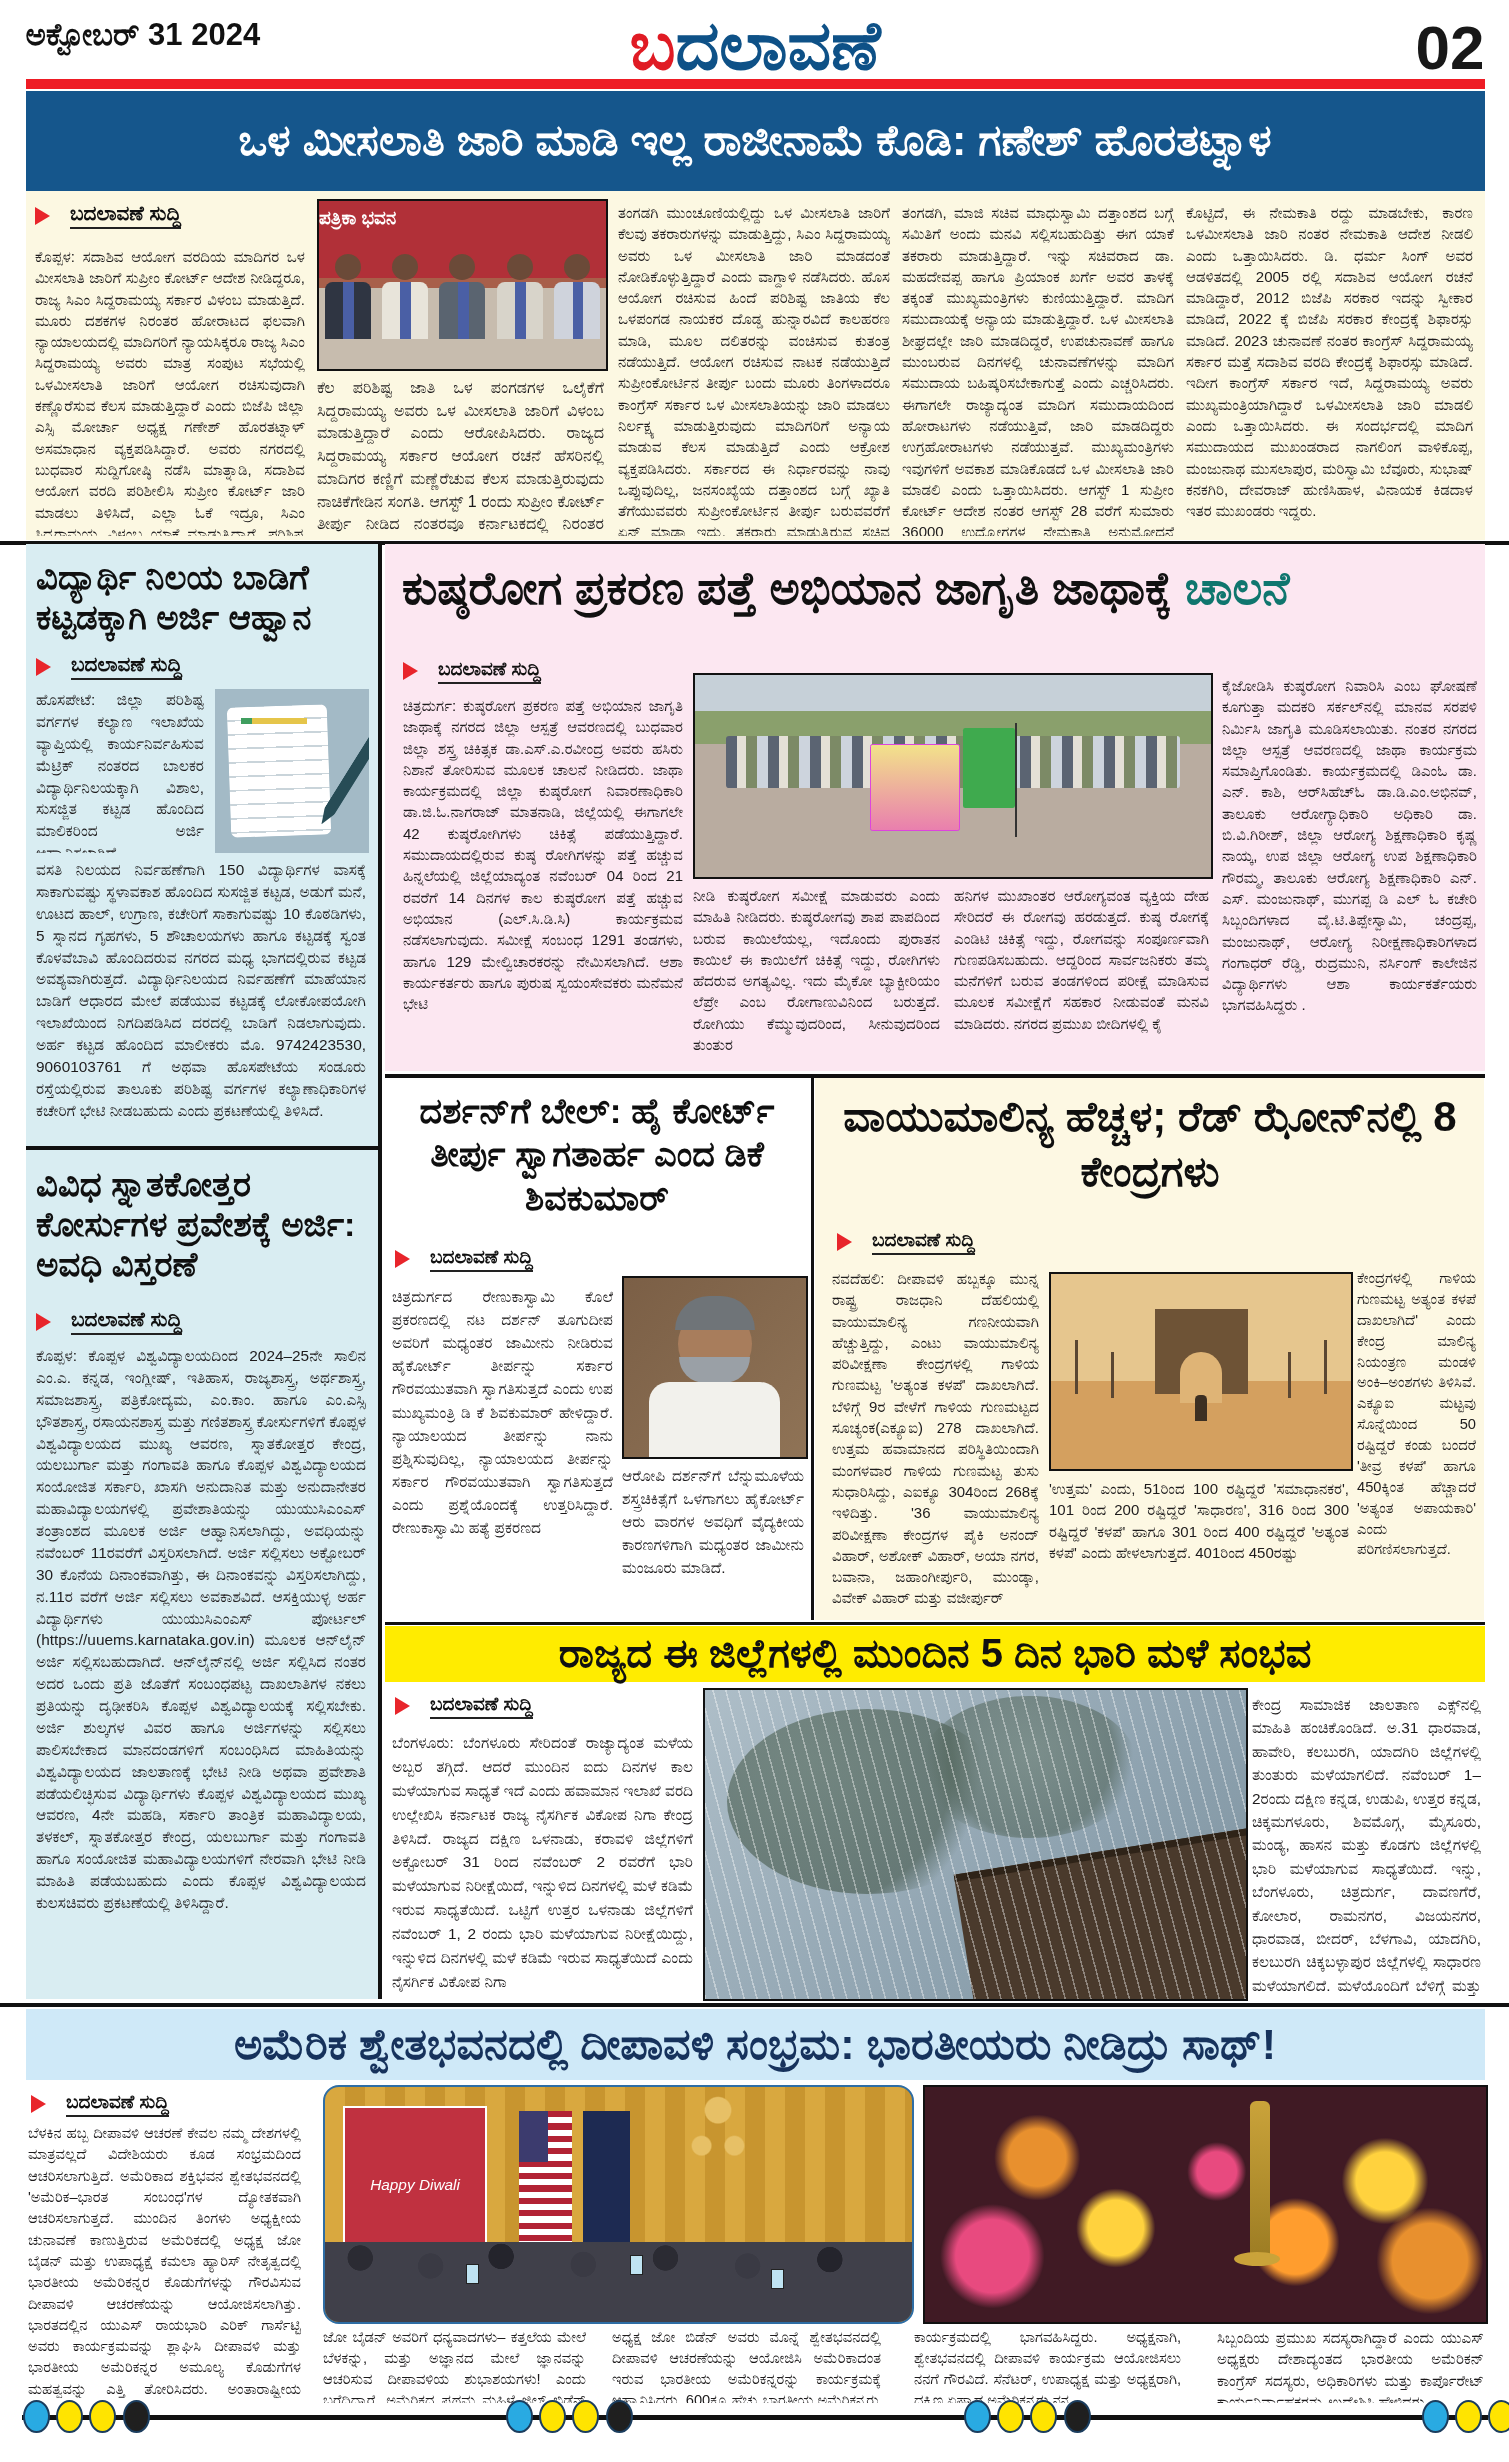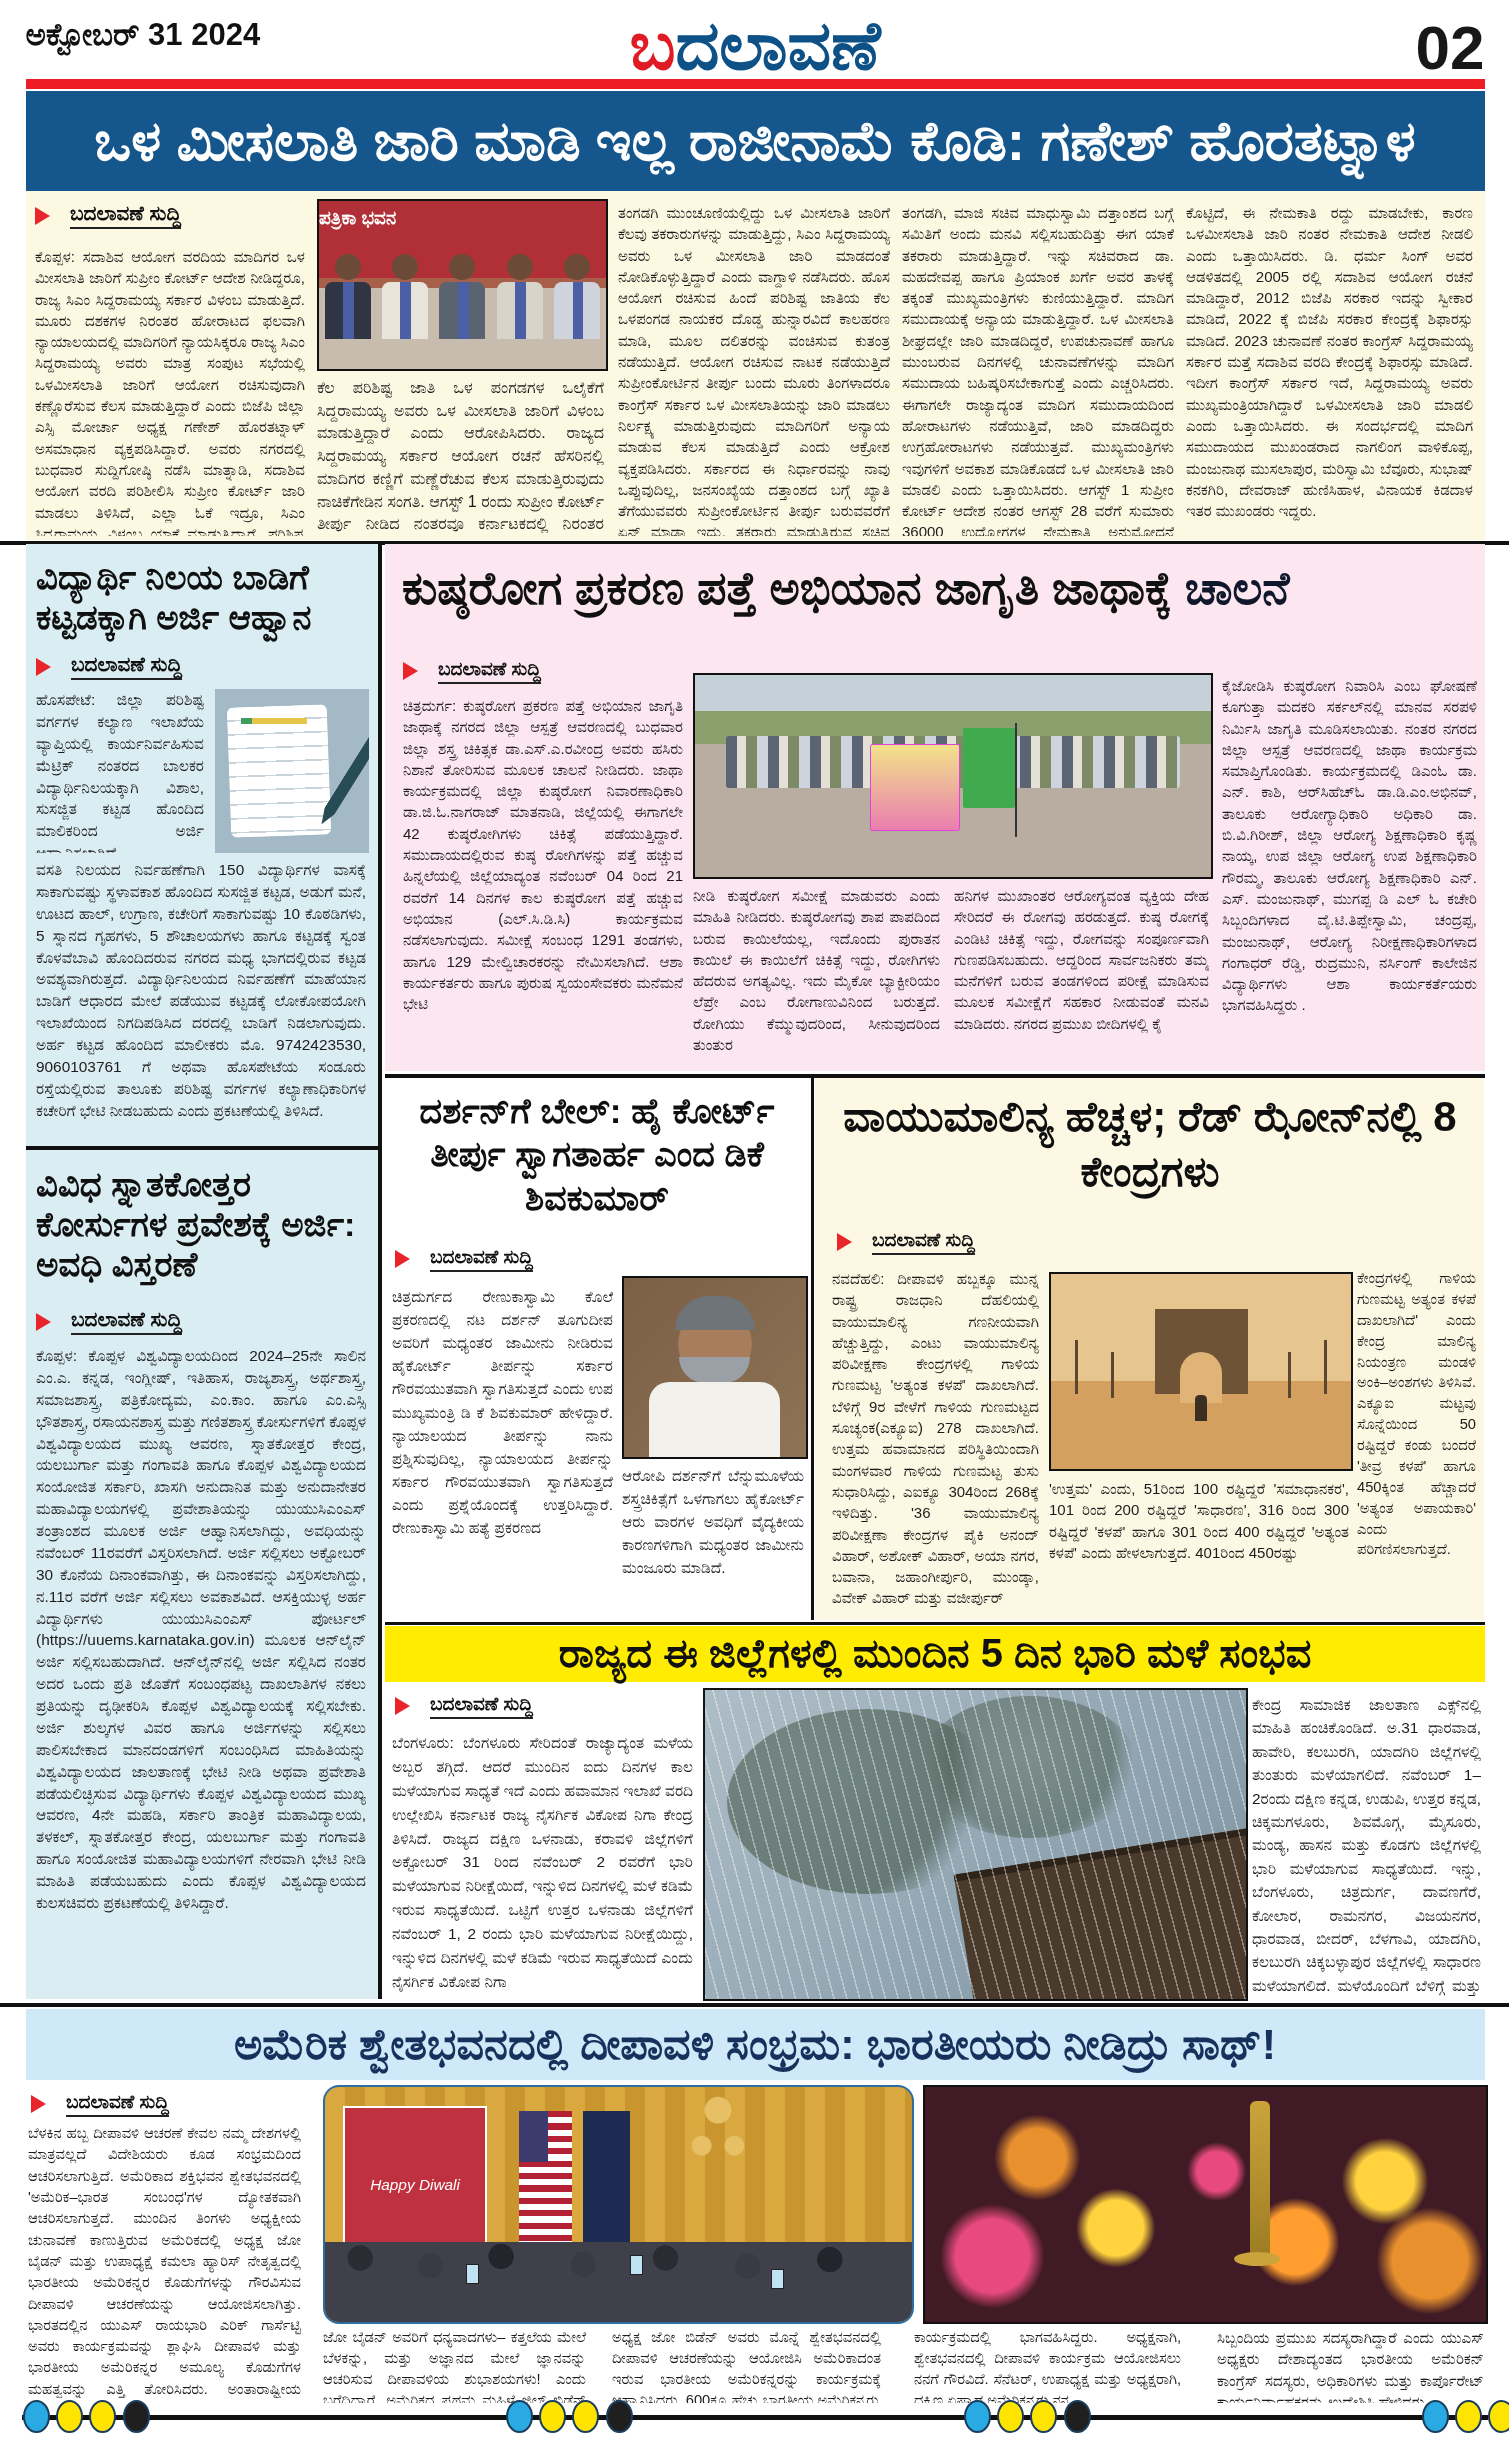--- a/index.html
+++ b/index.html
@@ -13,31 +13,31 @@
   .tri{width:0;height:0;border-left:15.4px solid #e8252b;border-top:9.3px solid transparent;border-bottom:9.3px solid transparent;}
   .byl-label{font-weight:bold;font-size:20px;color:#111;border-bottom:2.3px solid #222;padding-bottom:2.3px;}
   .photo{position:absolute;border:2.3px solid #111;overflow:hidden;background:#bbb;}
   
   #date-label{left:25.5px;top:17px;font-size:31px;}
   #masthead{left:50%;top:6.2px;transform:translateX(-50%);font-size:68px;font-weight:bold;color:#0e5187;white-space:nowrap;}
   #masthead .m-first{color:#e01b24;}
   #page-number{right:25.5px;top:12.4px;font-size:62px;font-weight:bold;color:#181818;}
   #red-bar{left:25.5px;top:79px;width:1459px;height:10px;background:#ee1c25;}
   #lead-banner{left:25.5px;top:91px;width:1459px;height:100px;background:#15568c;display:flex;align-items:center;justify-content:center;}
-  #lead-banner .t{color:#fff;font-size:55px;font-weight:bold;white-space:nowrap;}
+  #lead-banner .t{color:#fff;font-size:43px;font-weight:bold;white-space:nowrap;}
   
   #lead-bg{left:25.5px;top:191px;width:1459px;height:349px;background:#fcf8e2;}
   
   #sidebarA{left:25.5px;top:544px;width:353px;height:602px;background:#d9edf2;}
   #sidebarB{left:25.5px;top:1150px;width:353px;height:849px;background:#d9edf2;}
   .side-head{position:absolute;font-weight:bold;color:#101010;font-size:34px;line-height:1.18;}
   
   #pink-bg{left:385px;top:544px;width:1100px;height:527px;background:#fce7f1;}
   #leprosy-head{left:402px;top:561px;width:1075px;font-size:46px;font-weight:bold;color:#111;white-space:nowrap;}
-  #leprosy-head .accent{color:#0f172a;}
+  #leprosy-head .accent{color:#0f766e;}
   
   #poll-bg{left:815px;top:1078px;width:669px;height:542px;background:#fdf8e3;}
   
   #rain-banner{left:385px;top:1626px;width:1100px;height:56px;background:#ffec00;display:flex;align-items:center;justify-content:center;}
   #rain-banner .t{font-size:40px;font-weight:bold;color:#111;white-space:nowrap;}
   
   #diwali-banner{left:25.5px;top:2009px;width:1459px;height:71px;background:#cfe9f8;display:flex;align-items:center;justify-content:center;}
   #diwali-banner .t{font-size:43px;font-weight:bold;color:#16325c;white-space:nowrap;}
   
   .dots{position:absolute;top:2400px;display:flex;}

